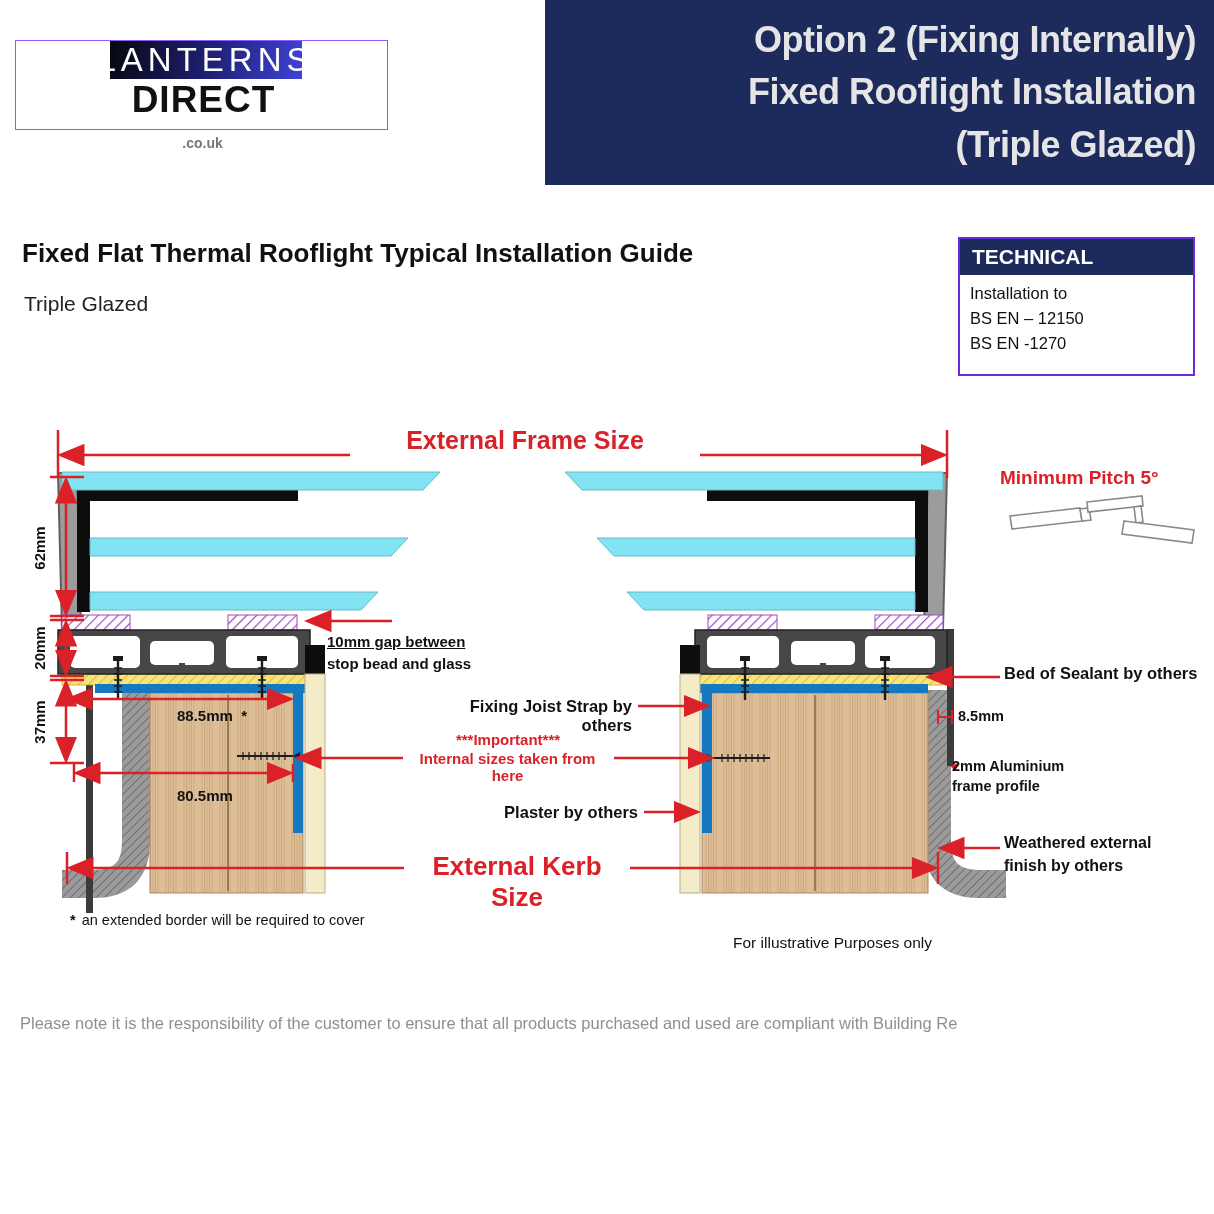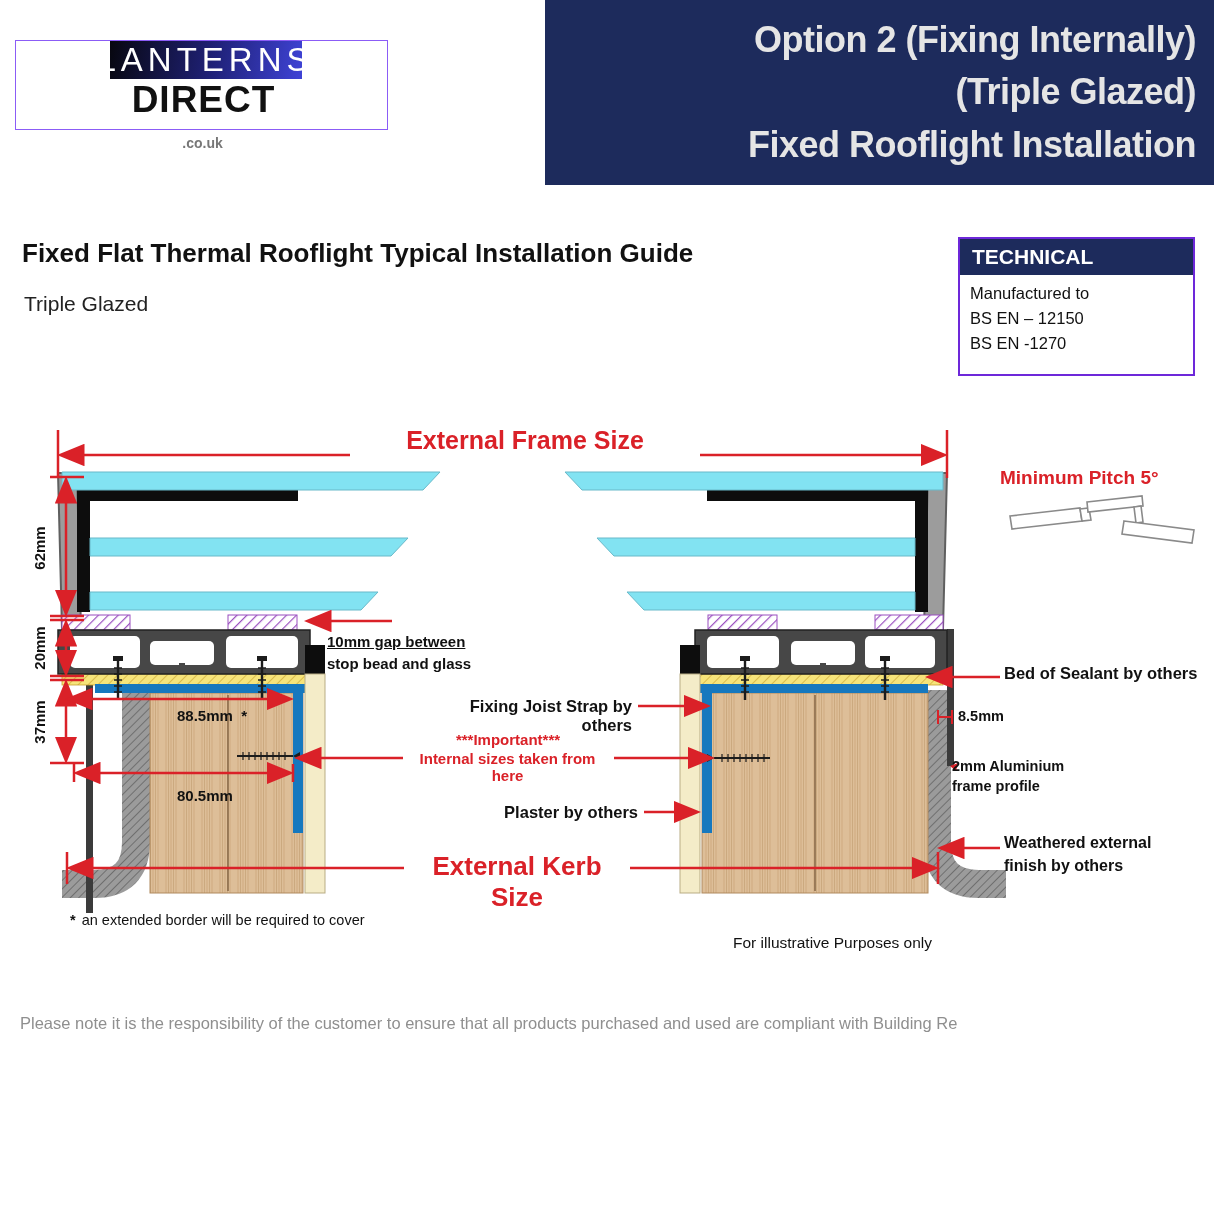--- a/index.html
+++ b/index.html
@@ -39,31 +39,31 @@
 <div class="abs logo-box">
   <div class="logo-blue">
     <span class="logo-lanterns">LANTERNS</span>
   </div>
   <span class="logo-direct">DIRECT</span>
   <span class="logo-couk">.co.uk</span>
 </div>
 
 <div class="abs banner">
   <div>Option 2 (Fixing Internally)</div>
+  <div>Fixed Rooflight Installation</div>
   <div>(Triple Glazed)</div>
-  <div>Fixed Rooflight Installation</div>
 </div>
 
 <div class="abs doc-title">Fixed Flat Thermal Rooflight Typical Installation Guide</div>
 <div class="abs doc-sub">Triple Glazed</div>
 
 <div class="abs tech-box">
   <div class="tech-head">TECHNICAL</div>
   <div class="tech-body">
-    <div>Manufactured to</div>
+    <div>Installation to</div>
     <div>BS EN – 12150</div>
     <div>BS EN -1270</div>
   </div>
 </div>
 
 <svg width="1214" height="1214" viewBox="0 0 1214 1214">
   <defs>
     <marker id="arr" orient="auto-start-reverse" markerWidth="11" markerHeight="9" refX="9" refY="4.5">
       <path d="M0,0 L11,4.5 L0,9 z" fill="#da2128"></path>
     </marker>

